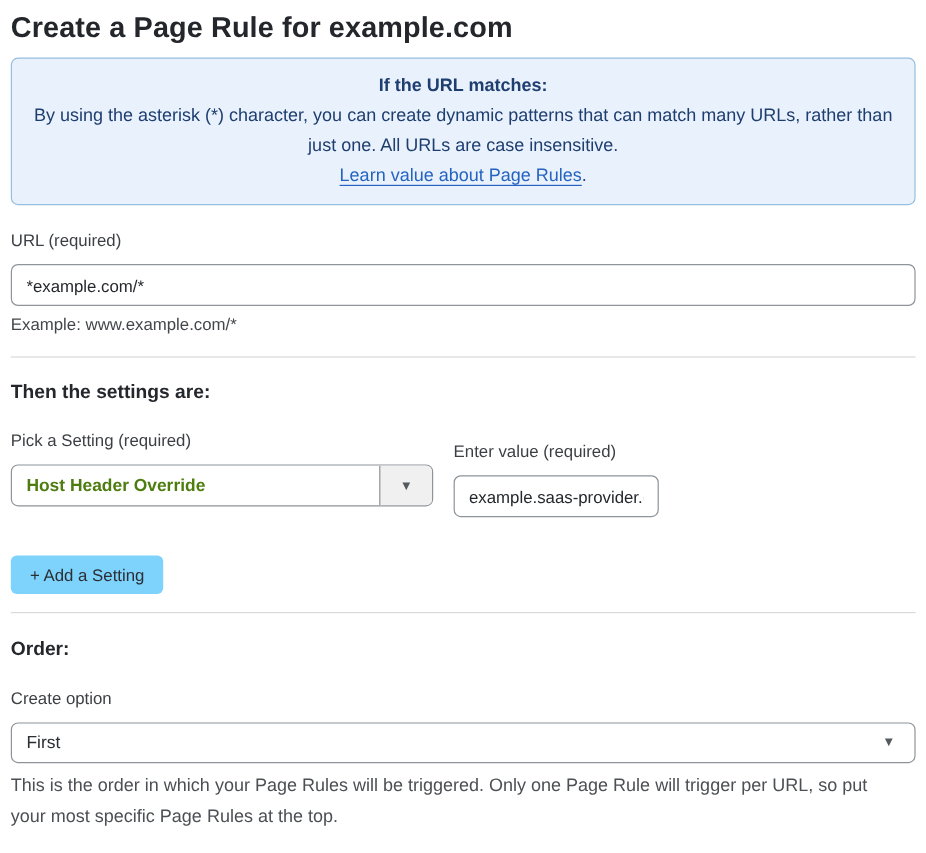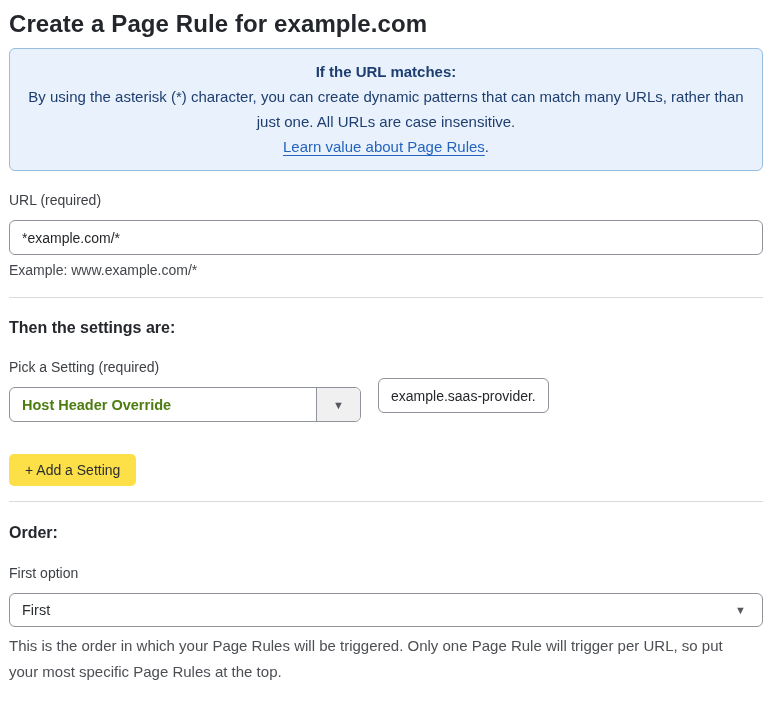--- a/index.html
+++ b/index.html
@@ -130,21 +130,21 @@
 
   button {
     font-family: "Liberation Sans", "DejaVu Sans", sans-serif;
     border: none;
     border-radius: 5px;
     cursor: pointer;
     font-size: 14px;
     height: 32px;
   }
   .gray-btn {
-    background: #fde047;
+    background: #7dd3fc;
     color: #2b2e33;
     padding: 0 17px;
   }
   .add-setting-btn { margin-top: 32px; padding: 0 16px; }
 
   .order-select-label { margin-top: 22px; }
   .select-full {
     margin-top: 11px;
     height: 34px;
     width: 100%;
@@ -194,31 +194,32 @@
   <div class="settings-col-1" data-name="setting-picker-column">
     <label class="field-label" data-name="setting-picker-label">Pick a Setting (required)</label>
     <div class="select-control" data-name="setting-picker-select">
       <span class="select-value" data-name="setting-picker-selected-value">Host Header Override</span>
       <span class="select-arrow-box" data-name="dropdown-arrow-button">
           <span data-name="chevron-down-icon">▼</span>
         </span>
     </div>
   </div>
   <div class="settings-col-2" data-name="setting-value-column">
+    <label class="field-label" data-name="setting-value-label">Enter value (required)</label>
     <input class="text-input value-input" type="text" data-name="setting-value-input" value="example.saas-provider.com" style="">
   </div>
 </div>
 
 <button class="gray-btn add-setting-btn" data-name="add-setting-button">+ Add a Setting</button>
 
 <hr class="divider divider-2" data-name="divider">
 
 <h2 class="section-heading order-heading" data-name="order-section-heading">Order:</h2>
 
-<label class="field-label order-select-label" data-name="order-select-label">First option</label>
+<label class="field-label order-select-label" data-name="order-select-label">Create option</label>
 <div class="select-full" data-name="order-select">
   <span data-name="order-selected-value">First</span>
   <span class="arrow" data-name="chevron-down-icon">▼</span>
 </div>
 
 <p class="order-help" data-name="order-help-text">This is the order in which your Page Rules will be triggered. Only one Page Rule will trigger per URL, so put your most specific Page Rules at the top.</p>
 
 
 
 

